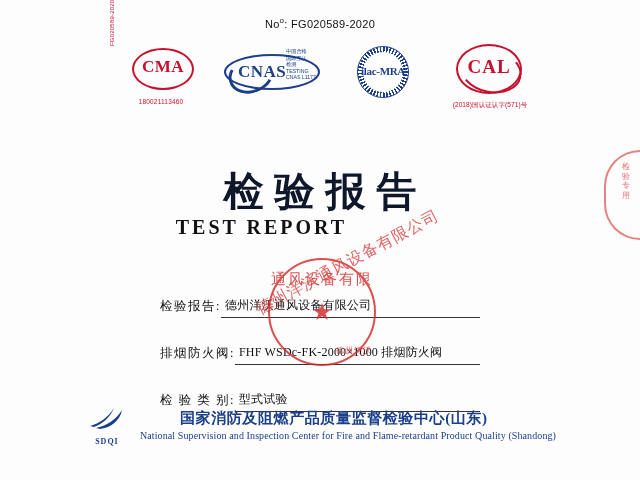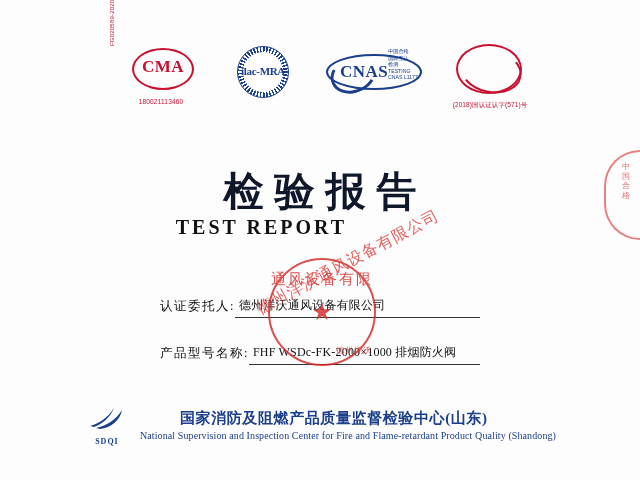--- a/index.html
+++ b/index.html
@@ -390,87 +390,93 @@
     color: #1b3f8b;
     letter-spacing: 0.1px;
     margin-top: 2px;
   }
 </style>
 </head>
 <body>
 
 <div class="page">
 
+  <div class="report-no">
+    <span>No</span><span class="sup">o</span><span>: FG020589-2020</span>
+  </div>
 
   <div class="logo-strip">
 
     <div class="logo-block">
       <div class="cma-wrap">
         <div class="cma-oval"></div>
         <div class="cma-text">CMA</div>
         <div class="cma-side">FG020589-2020</div>
       </div>
       <div class="cma-bottom">180021113460</div>
-    </div>
-
-    <div class="logo-block">
-      <div class="ilac-wrap">
-        <div class="ilac-circle"></div>
-        <div class="ilac-inner"></div>
-        <div class="ilac-label">ilac-MRA</div>
-      </div>
     </div>
 
     <div class="logo-block" style="width:104px">
       <div class="cnas-wrap">
         <div class="cnas-ell"></div>
         <div class="cnas-swoosh"></div>
         <div class="cnas-text">CNAS</div>
         <div class="cnas-side" style="white-space:pre-line">中国合格
 国际互认
 检测
 TESTING
 CNAS L1177</div>
       </div>
     </div>
 
+    <div class="logo-block">
+      <div class="ilac-wrap">
+        <div class="ilac-circle"></div>
+        <div class="ilac-inner"></div>
+        <div class="ilac-label">ilac-MRA</div>
+      </div>
+    </div>
+
     <div class="logo-block" style="width:96px">
       <div class="cal-wrap">
         <div class="cal-ell"></div>
         <div class="cal-swoosh"></div>
+        <div class="cal-text">CAL</div>
         <div class="cal-bottom">(2018)国认证认字(571)号</div>
       </div>
     </div>
 
   </div>
 
   <div class="title-cn">检验报告</div>
   <div class="title-en">TEST REPORT</div>
 
   <div class="fields">
     <div class="field-row">
-      <div class="field-label">认证委托人:</div>
+      <div class="field-label">检验报告:</div>
       <div class="field-value">德州洋沃通风设备有限公司</div>
     </div>
     <div class="field-row">
-      <div class="field-label">产品型号名称:</div>
+      <div class="field-label">排烟防火阀:</div>
       <div class="field-value">FHF WSDc-FK-2000×1000 排烟防火阀</div>
     </div>
     <div class="field-row">
+      <div class="field-label">检 验 类 别:</div>
+      <div class="field-value">型式试验</div>
     </div>
   </div>
 
   <div class="seal-round">
     <div class="seal-top">通风设备有限</div>
     <div class="star">★</div>
     <div class="seal-bottom">德州洋沃</div>
   </div>
   <div class="seal-diag">德州洋沃通风设备有限公司</div>
   <div class="seal-edge"></div>
-  <div class="seal-edge-text">中国合格</div>
+  <div class="seal-edge-text">检验专用</div>
 
   <div class="footer">
     <div class="sdqi-logo">
       <svg class="sdqi-mark" viewBox="0 0 38 26">
         <path d="M2 22 C10 20, 20 14, 26 4 C22 14, 14 20, 6 23 Z" fill="#1b3f8b"></path>
         <path d="M8 24 C18 22, 28 16, 34 6 C32 17, 22 24, 12 25 Z" fill="#1b3f8b"></path>
       </svg>
       <div class="sdqi-word">SDQI</div>
     </div>
     <div class="footer-texts">

